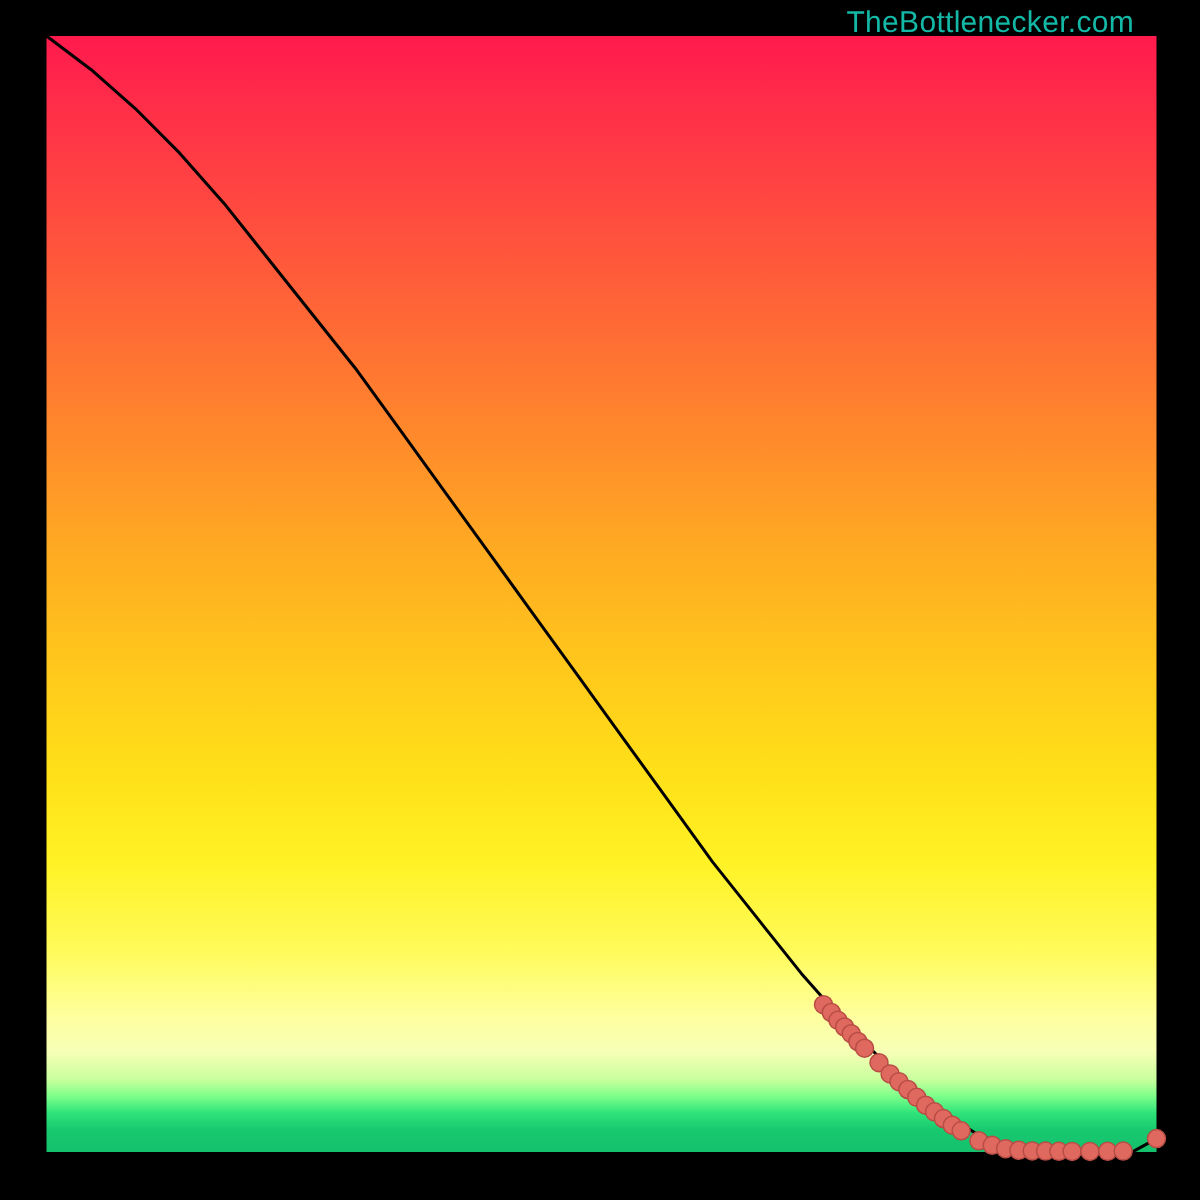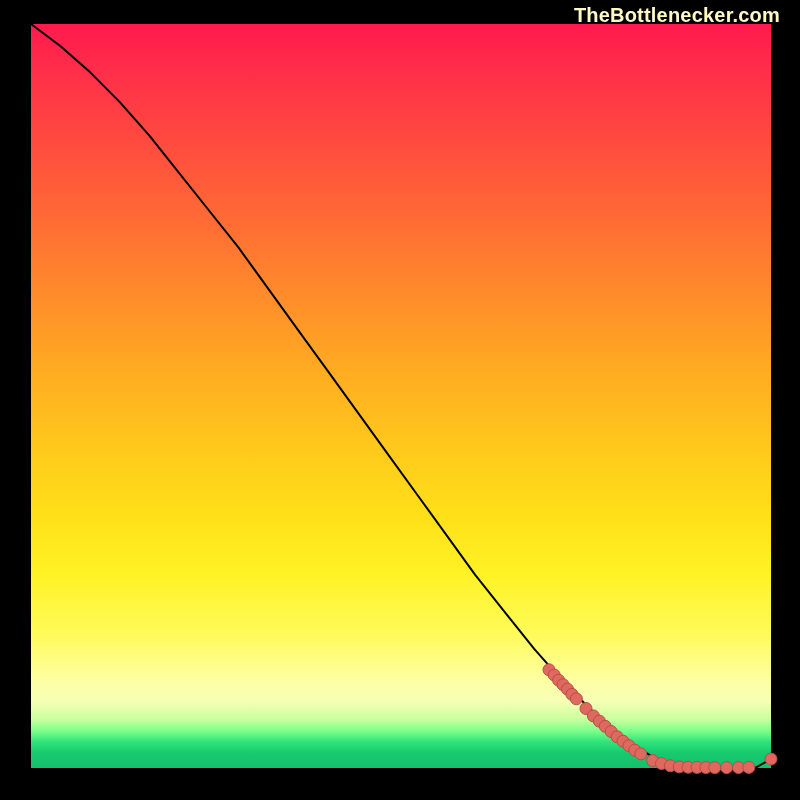--- a/index.html
+++ b/index.html
@@ -51,24 +51,24 @@
   svg.curve {
     position: absolute;
     inset: 0;
     width: 100%;
     height: 100%;
     overflow: visible;
   }
   .watermark {
     position: absolute;
     top: 4px;
-    right: 20px;
-    color: #fef9c3;
+    right: 44px;
+    color: #14b8a6;
     font-size: 20px;
-    font-weight: 700;
+    font-weight: 400;
     letter-spacing: 0.2px;
     user-select: none;
   }
 </style>
 </head>
 <body>
 
 <div class="stage">
   <div class="watermark">TheBottlenecker.com</div>
 

